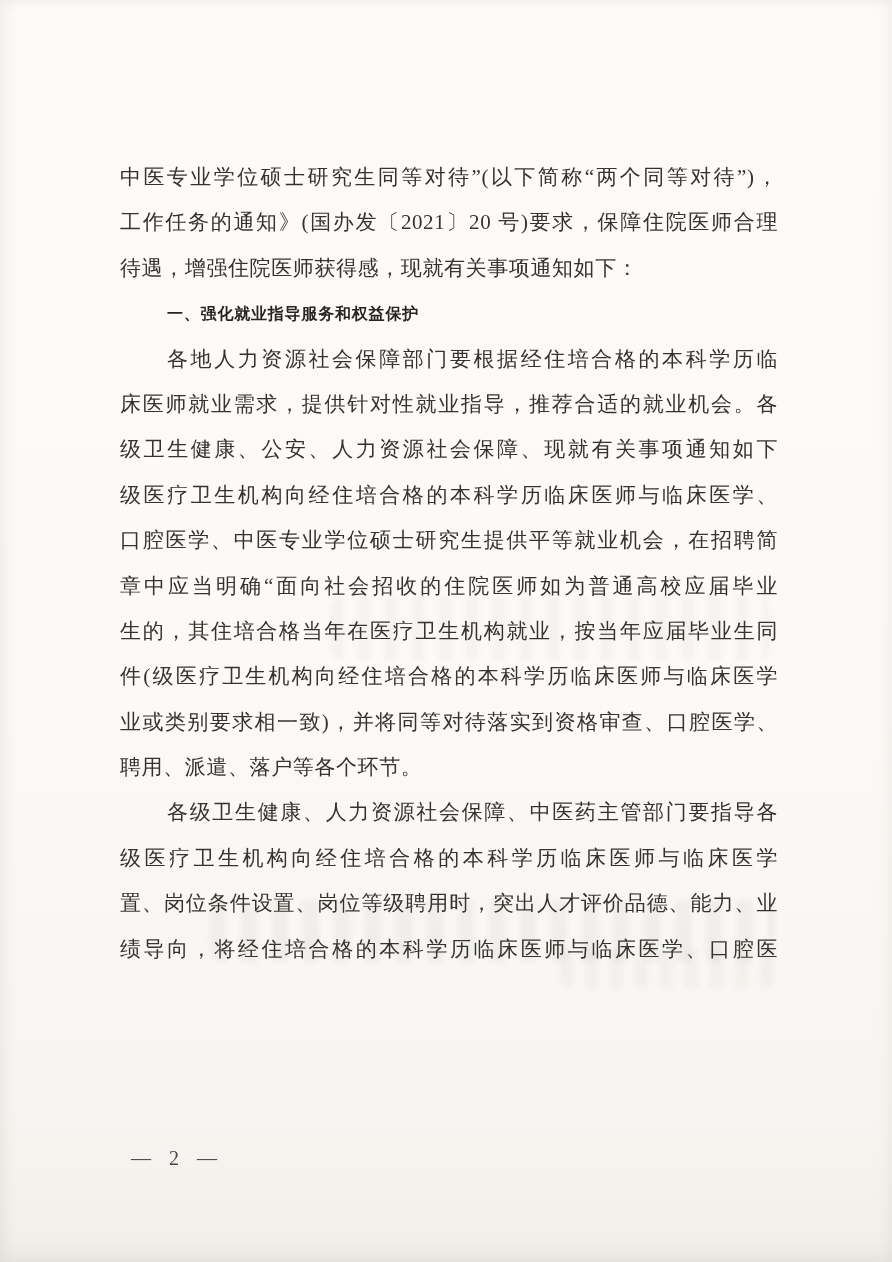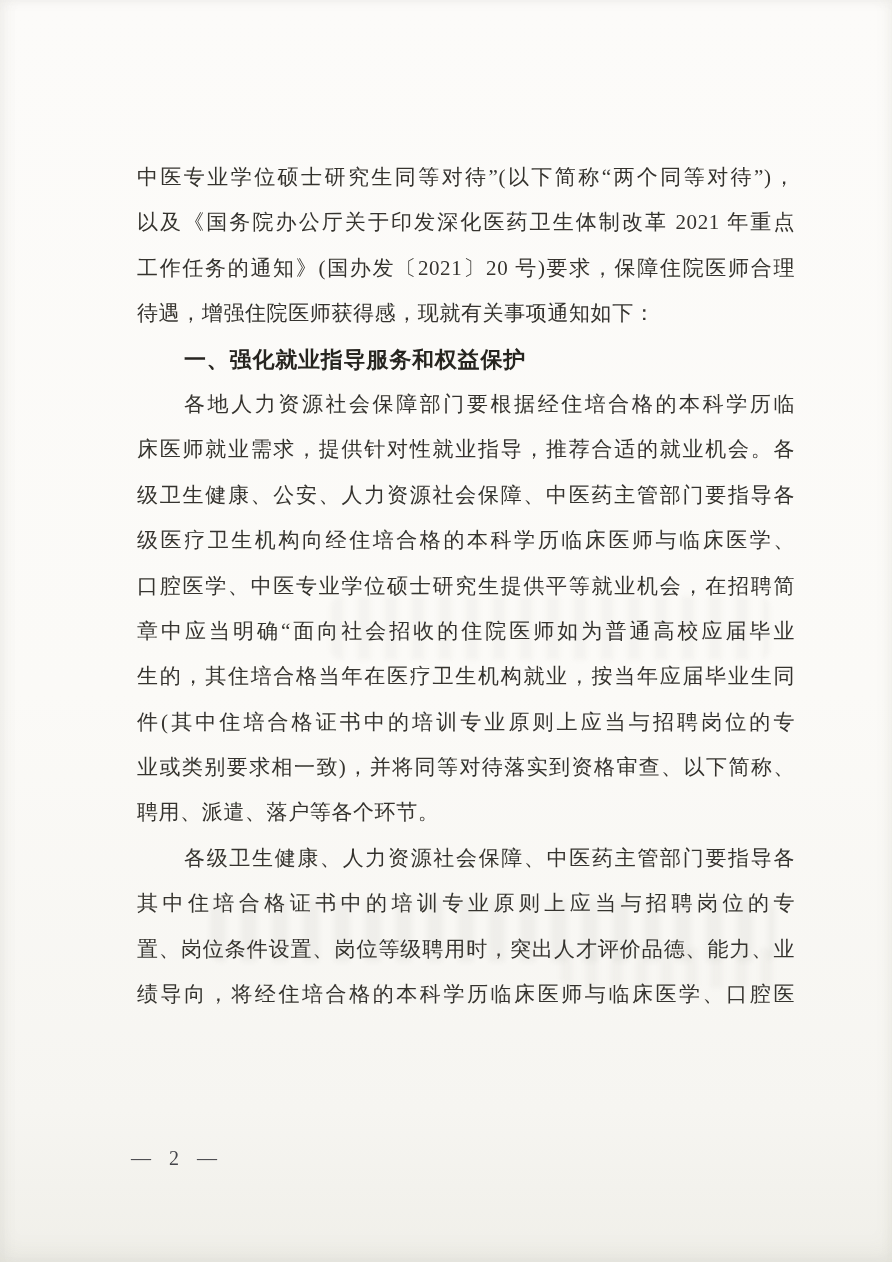--- a/index.html
+++ b/index.html
@@ -16,21 +16,21 @@
     background: linear-gradient(180deg, #fcfbf9 0%, #fbfaf7 55%, #f6f5f1 88%, #f0efe9 100%);
     box-shadow:
       inset 0 -12px 20px rgba(120, 118, 108, 0.06),
       inset 7px 0 12px rgba(120, 118, 108, 0.045),
       inset -5px 0 10px rgba(120, 118, 108, 0.03),
       inset 0 6px 10px rgba(120, 118, 108, 0.025);
     font-family: "Liberation Serif", serif;
   }
   .text-block {
     position: absolute;
-    left: 137px;
+    left: 120px;
     top: 155px;
     width: 658px;
   }
   .line {
     height: 45.4px;
     line-height: 45.4px;
     font-size: 21px;
     letter-spacing: 0.6px;
     color: #35332e;
     white-space: normal;
@@ -40,21 +40,21 @@
     text-align: justify;
     text-align-last: justify;
     text-justify: inter-character;
   }
   .indent {
     text-indent: 47px;
   }
   .heading {
     font-family: "Liberation Sans", sans-serif;
     font-weight: bold;
-    font-size: 22px;
+    font-size: 16px;
     letter-spacing: 0.8px;
     color: #272520;
     text-indent: 47px;
   }
   .page-footer {
     position: absolute;
     left: 131px;
     top: 1144px;
     height: 28px;
     line-height: 28px;
@@ -95,40 +95,39 @@
 
 <div class="sheet">
 
   <div class="smudge smudge-a"></div>
   <div class="smudge smudge-b"></div>
   <div class="smudge smudge-c"></div>
 
   <div class="text-block">
 
     <div class="line fill">中医专业学位硕士研究生同等对待”(以下简称“两个同等对待”)，</div>
-    <div class="line fill">以及《国务院办公厅关于印发深化医药卫生体制改革 2021 年重点</div>
     <div class="line fill">工作任务的通知》(国办发〔2021〕20 号)要求，保障住院医师合理</div>
     <div class="line">待遇，增强住院医师获得感，现就有关事项通知如下：</div>
 
     <div class="line heading">一、强化就业指导服务和权益保护</div>
 
     <div class="line fill indent">各地人力资源社会保障部门要根据经住培合格的本科学历临</div>
     <div class="line fill">床医师就业需求，提供针对性就业指导，推荐合适的就业机会。各</div>
-    <div class="line fill">级卫生健康、公安、人力资源社会保障、中医药主管部门要指导各</div>
+    <div class="line fill">级卫生健康、公安、人力资源社会保障、现就有关事项通知如下</div>
     <div class="line fill">级医疗卫生机构向经住培合格的本科学历临床医师与临床医学、</div>
     <div class="line fill">口腔医学、中医专业学位硕士研究生提供平等就业机会，在招聘简</div>
     <div class="line fill">章中应当明确“面向社会招收的住院医师如为普通高校应届毕业</div>
     <div class="line fill">生的，其住培合格当年在医疗卫生机构就业，按当年应届毕业生同</div>
-    <div class="line fill">件(其中住培合格证书中的培训专业原则上应当与招聘岗位的专</div>
-    <div class="line fill">业或类别要求相一致)，并将同等对待落实到资格审查、以下简称、</div>
+    <div class="line fill">件(级医疗卫生机构向经住培合格的本科学历临床医师与临床医学</div>
+    <div class="line fill">业或类别要求相一致)，并将同等对待落实到资格审查、口腔医学、</div>
     <div class="line">聘用、派遣、落户等各个环节。</div>
 
 
     <div class="line fill indent">各级卫生健康、人力资源社会保障、中医药主管部门要指导各</div>
-    <div class="line fill">其中住培合格证书中的培训专业原则上应当与招聘岗位的专</div>
+    <div class="line fill">级医疗卫生机构向经住培合格的本科学历临床医师与临床医学</div>
     <div class="line fill">置、岗位条件设置、岗位等级聘用时，突出人才评价品德、能力、业</div>
     <div class="line fill">绩导向，将经住培合格的本科学历临床医师与临床医学、口腔医</div>
 
   </div>
 
   <div class="page-footer">— 2 —</div>
 
 </div>
 
 </body></html>

